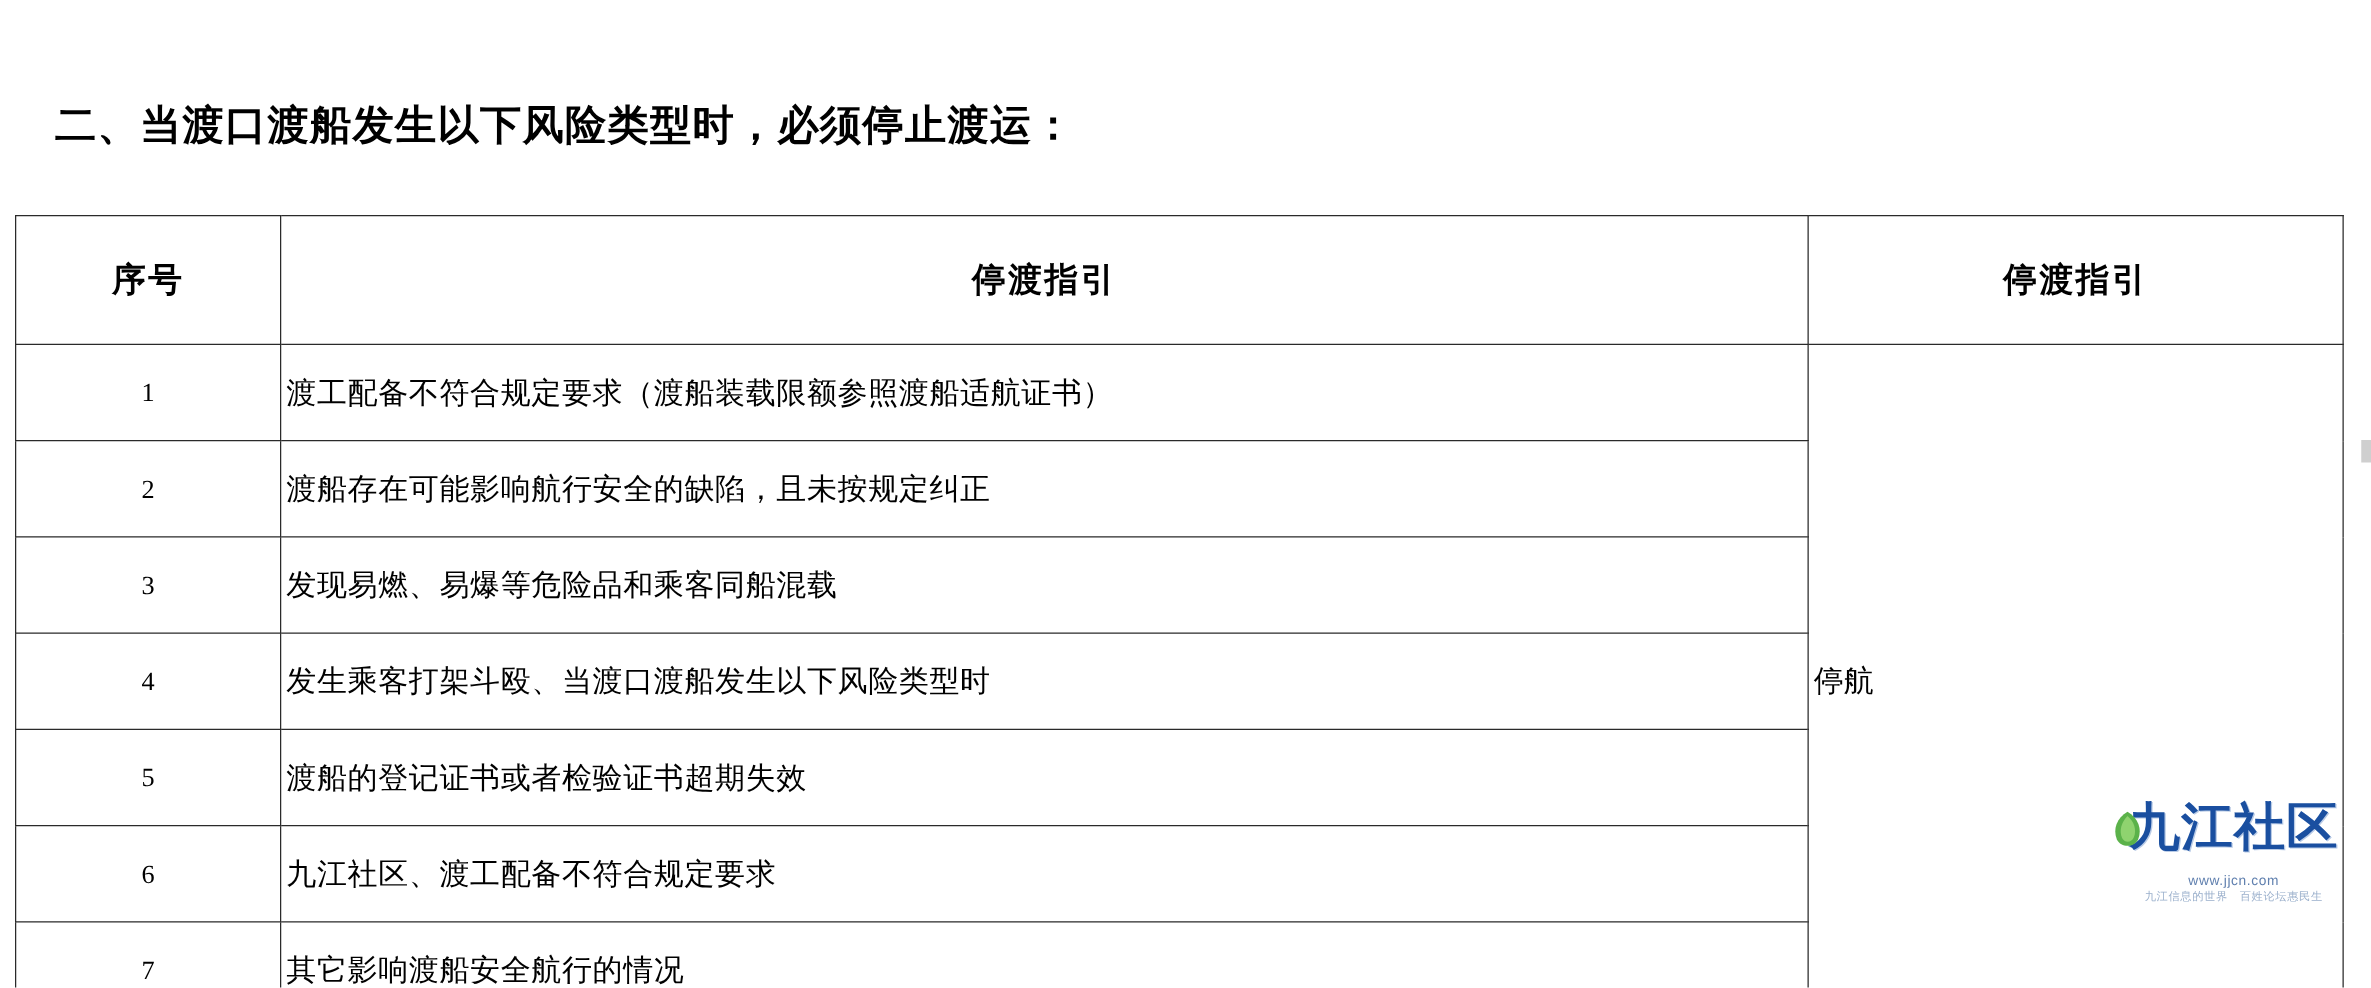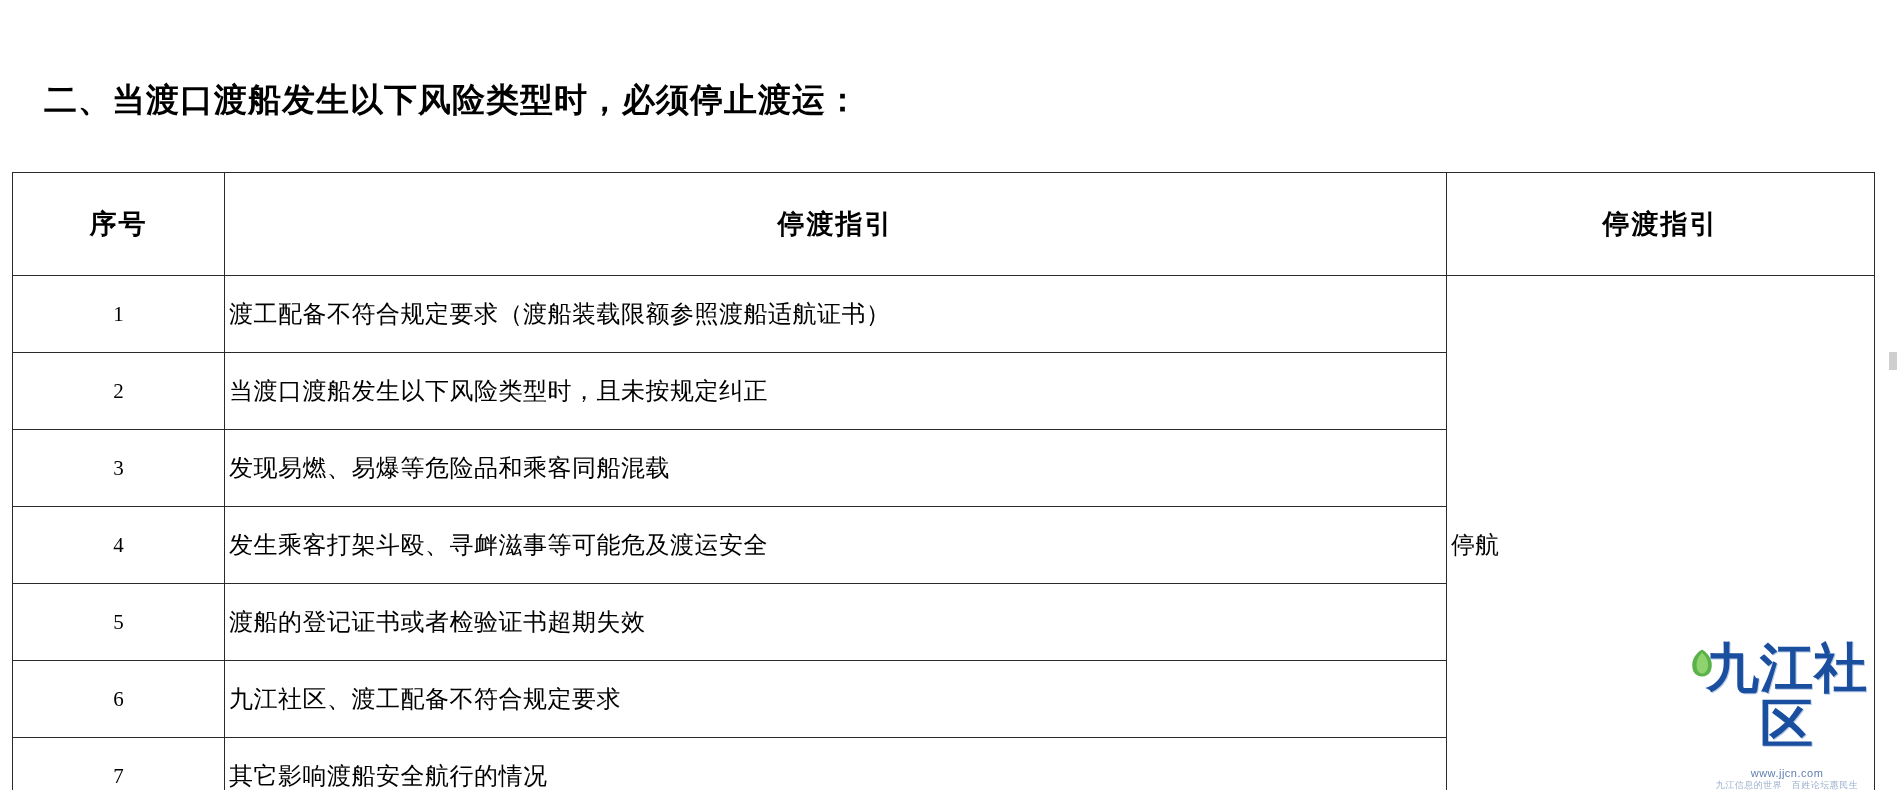--- a/index.html
+++ b/index.html
@@ -76,21 +76,21 @@
     position: absolute;
     right: 12px;
     bottom: 6px;
     width: 196px;
     height: 78px;
     text-align: center;
     user-select: none;
   }
   .wm-logo {
     display: block;
-    font-size: 53px;
+    font-size: 41px;
     font-weight: bold;
     letter-spacing: 1px;
     color: #1a4fa0;
     line-height: 1.05;
     font-family: "Liberation Sans", sans-serif;
     text-shadow: 1px 1px 0 #b9cbe6;
   }
   .wm-sub {
     display: block;
     font-size: 11px;
@@ -141,29 +141,29 @@
         <th class="head-cell">停渡指引</th>
         <th class="head-cell">停渡指引</th>
       </tr>
       <tr>
         <td class="num-cell">1</td>
         <td class="type-cell">渡工配备不符合规定要求（渡船装载限额参照渡船适航证书）</td>
         <td class="guide-cell" rowspan="7">停航</td>
       </tr>
       <tr>
         <td class="num-cell">2</td>
-        <td class="type-cell">当渡口渡船发生以下风险类型时，且未按规定纠正</td>
+        <td class="type-cell">渡船存在可能影响航行安全的缺陷，且未按规定纠正</td>
       </tr>
       <tr>
         <td class="num-cell">3</td>
         <td class="type-cell">发现易燃、易爆等危险品和乘客同船混载</td>
       </tr>
       <tr>
         <td class="num-cell">4</td>
-        <td class="type-cell">发生乘客打架斗殴、寻衅滋事等可能危及渡运安全</td>
+        <td class="type-cell">发生乘客打架斗殴、当渡口渡船发生以下风险类型时</td>
       </tr>
       <tr>
         <td class="num-cell">5</td>
         <td class="type-cell">渡船的登记证书或者检验证书超期失效</td>
       </tr>
       <tr>
         <td class="num-cell">6</td>
         <td class="type-cell">九江社区、渡工配备不符合规定要求</td>
       </tr>
       <tr>

